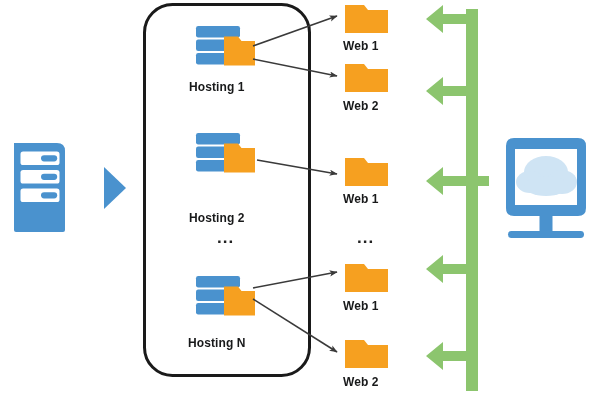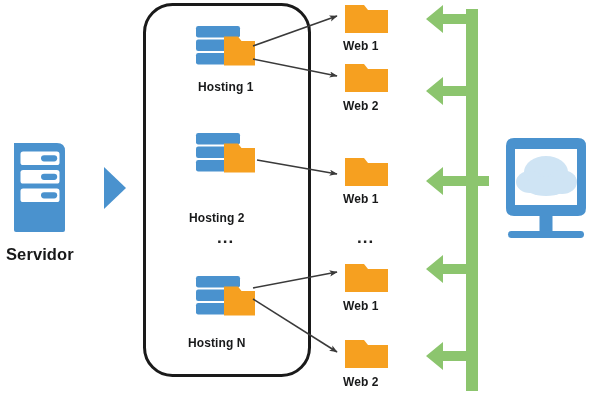--- a/index.html
+++ b/index.html
@@ -99,23 +99,22 @@
       <rect x="508" y="231" width="76" height="7" rx="3.4" fill="#4a92ce"></rect>
       <g fill="#cfe4f4">
         <ellipse cx="546" cy="172" rx="22" ry="16"></ellipse>
         <ellipse cx="530" cy="182" rx="14" ry="11"></ellipse>
         <ellipse cx="562" cy="182" rx="15" ry="12"></ellipse>
         <ellipse cx="546" cy="186" rx="22" ry="10"></ellipse>
       </g>
     </g>
   </svg>
 
-  <div class="lbl lbl-big" style="left:6px;  top:245px;">Servidor</div>
 
-  <div class="lbl lbl-mid" style="left:198px; top:80px;">Hosting 1</div>
+  <div class="lbl lbl-mid" style="left:189px; top:80px;">Hosting 1</div>
   <div class="lbl lbl-mid" style="left:189px; top:182px;margin-top:29px;">Hosting 2</div>
   <div class="lbl lbl-dots" style="left:217px; top:228px;">...</div>
   <div class="lbl lbl-mid" style="left:188px; top:336px;">Hosting N</div>
 
   <div class="lbl lbl-mid" style="left:343px; top:39px;">Web 1</div>
   <div class="lbl lbl-mid" style="left:343px; top:99px;">Web 2</div>
   <div class="lbl lbl-mid" style="left:343px; top:192px;">Web 1</div>
   <div class="lbl lbl-dots" style="left:357px; top:228px;">...</div>
   <div class="lbl lbl-mid" style="left:343px; top:299px;">Web 1</div>
   <div class="lbl lbl-mid" style="left:343px; top:375px;">Web 2</div>

